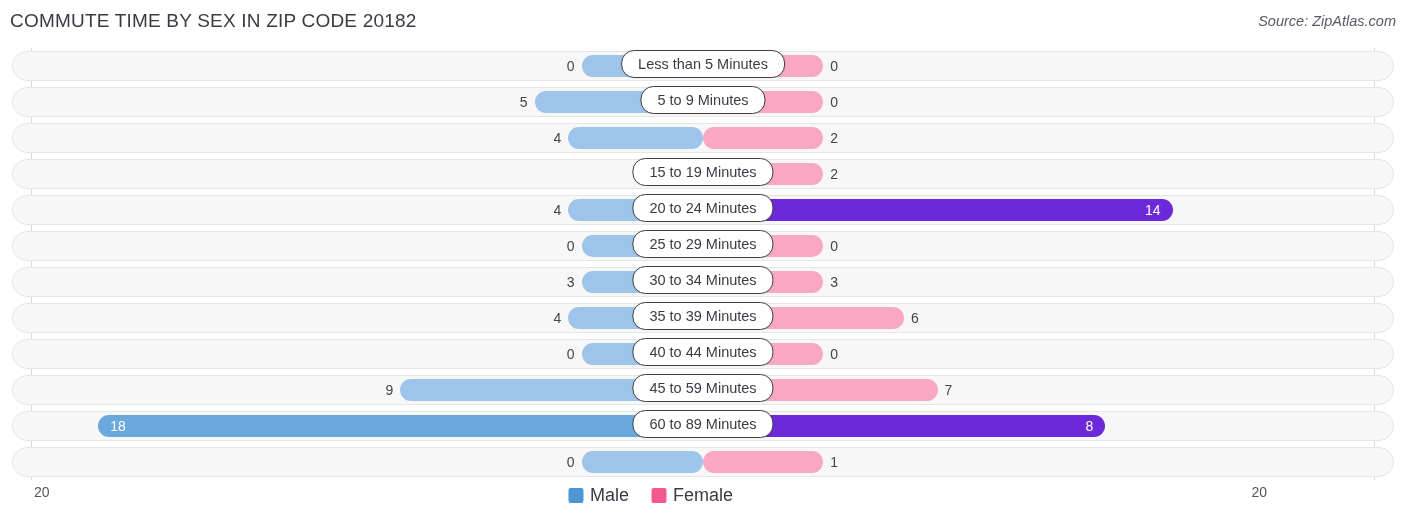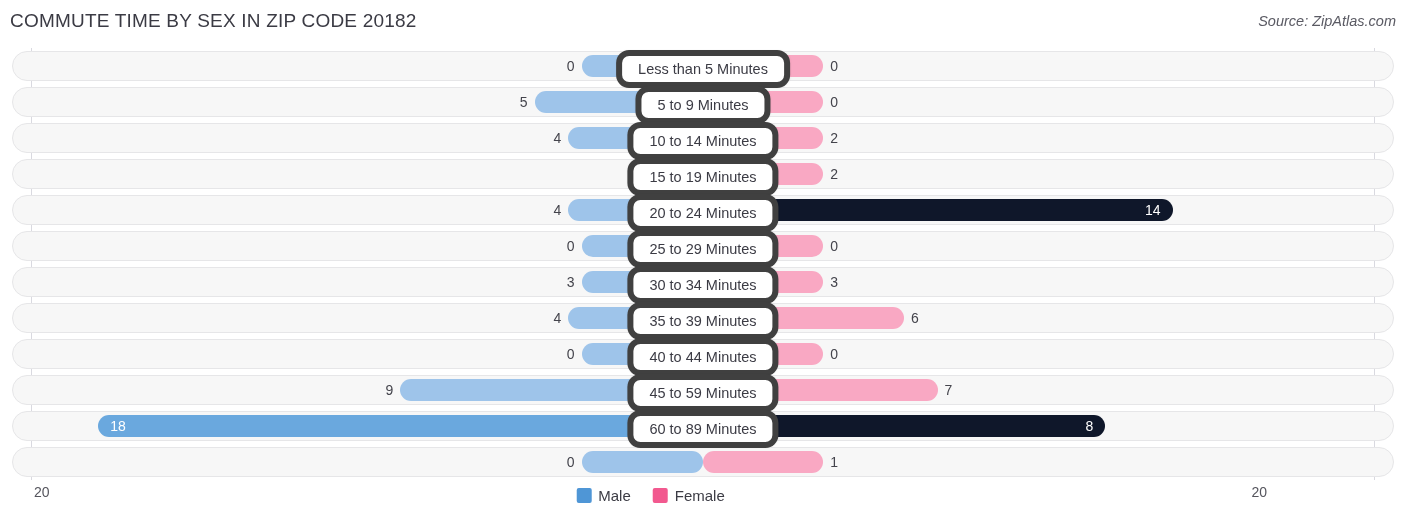--- a/index.html
+++ b/index.html
@@ -108,21 +108,21 @@
   }
   .bar-male {
     right: 0;
     background: #9ec4ea;
   }
   .bar-male.strong { background: #6aa8de; }
   .bar-female {
     left: 0;
     background: #f9a8c3;
   }
-  .bar-female.strong { background: #0f172a; }
+  .bar-female.strong { background: #6d28d9; }
 
   .val {
     position: absolute;
     top: 0;
     height: 22px;
     line-height: 22px;
     font-size: 14px;
     color: #44444c;
     white-space: nowrap;
   }
@@ -140,21 +140,21 @@
   
   .center-label {
     position: absolute;
     left: 50%;
     top: 2px;
     transform: translateX(-50%);
     height: 26px;
     line-height: 26px;
     padding: 0 16px;
     background: #ffffff;
-    border: 6px solid #404040;
+    border: 1px solid #404040;
     border-radius: 13px;
     font-size: 14.5px;
     color: #3b3b44;
     white-space: nowrap;
     z-index: 4;
     box-shadow: 0 0 2px rgba(0,0,0,.05);
   }
 
   
   .footer {
@@ -188,21 +188,21 @@
     align-items: center;
     gap: 7px;
   }
   .swatch {
     width: 15px;
     height: 15px;
     border-radius: 2px;
     display: inline-block;
   }
   .legend-text {
-    font-size: 15px;
+    font-size: 18px;
     color: #3b3b44;
   }
 </style>
 </head>
 <body>
 
 <div class="header">
   <div class="chart-title">COMMUTE TIME BY SEX IN ZIP CODE 20182</div>
   <div class="source">Source: ZipAtlas.com</div>
 </div>
@@ -250,21 +250,20 @@
             <div class="bar bar-male" style="width: 20%;">
               <span class="val val-male">4</span>
             </div>
           </div>
           <div class="half half-right">
             <div class="bar bar-female" style="width: 18%;">
               <span class="val val-female">2</span>
             </div>
           </div>
         </div>
-        <div class="center-label">10 to 14 Minutes</div>
       </div>
       <div class="row">
         <div class="track"></div>
         <div class="bars">
           <div class="half half-left">
             <div class="bar bar-male strong" style="width: 65%; margin-top: 33px;">
               <span class="val val-male inside">13</span>
             </div>
           </div>
           <div class="half half-right">

